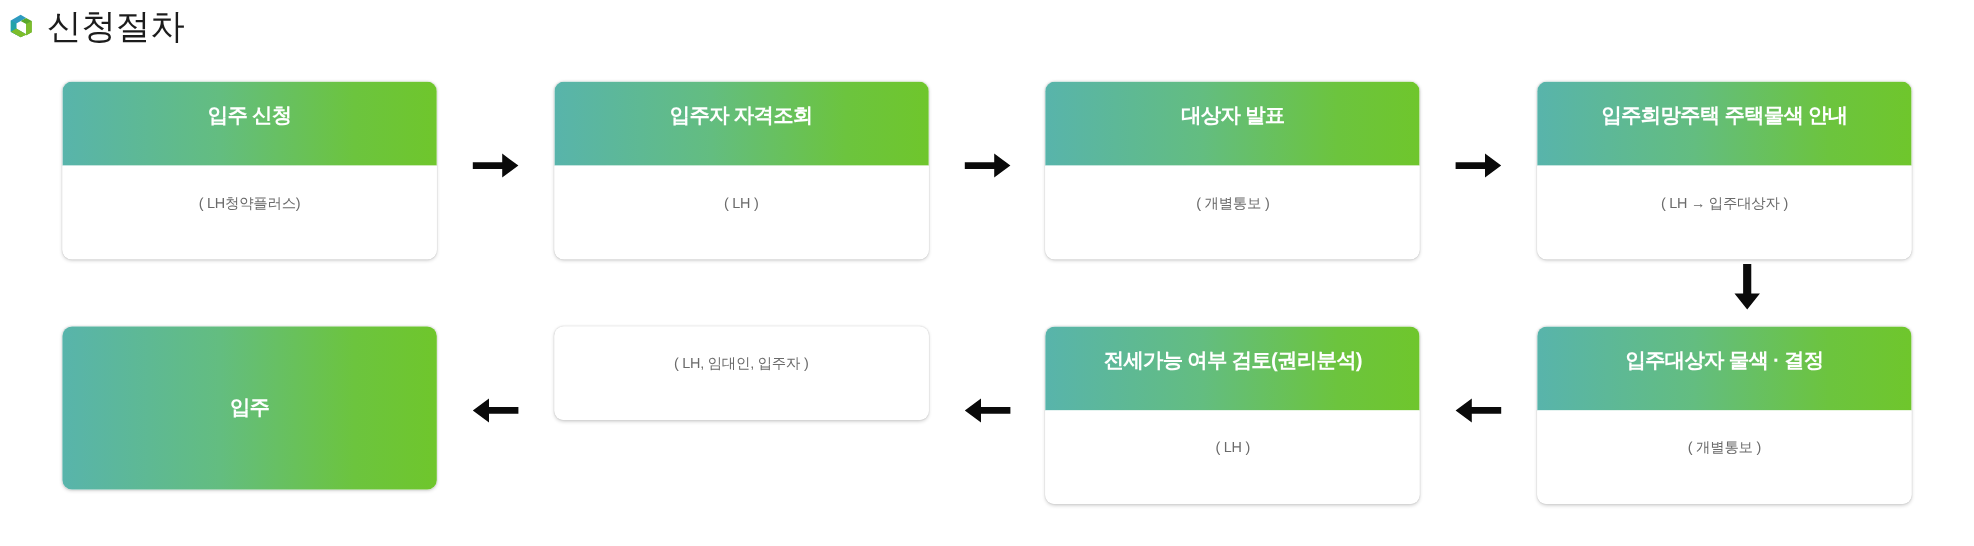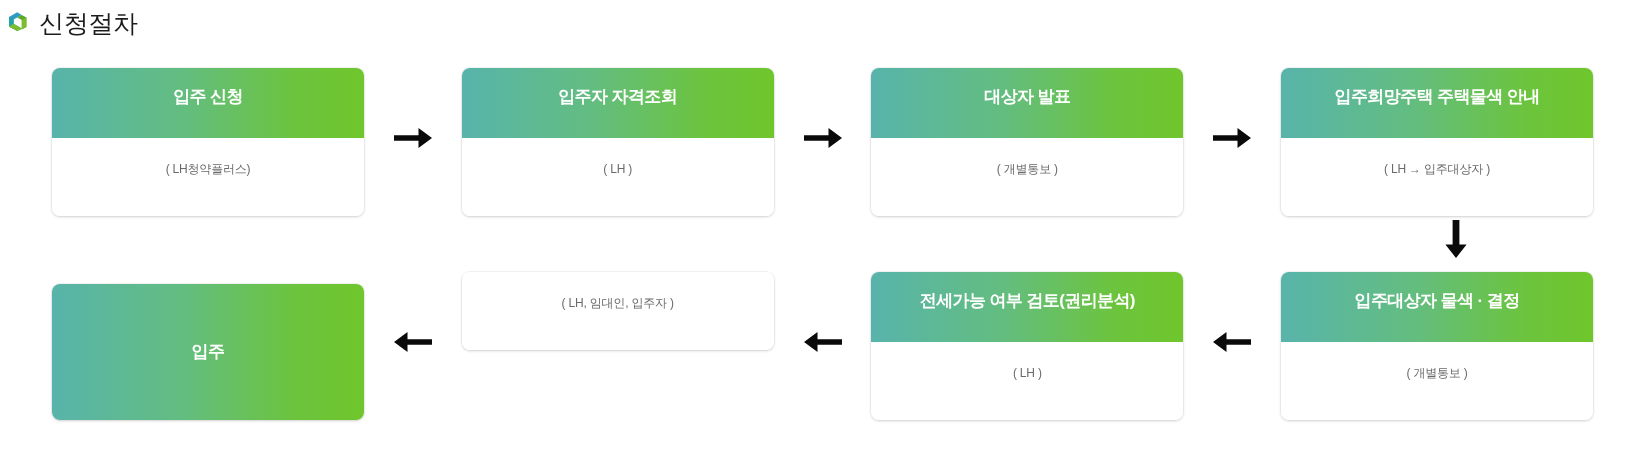--- a/index.html
+++ b/index.html
@@ -23,21 +23,21 @@
     height: 40px;
     box-sizing: border-box;
   }
   .title-icon {
     width: 24px;
     height: 24px;
     flex: 0 0 24px;
     display: block;
   }
   .title-text {
-    font-size: 25px;
+    font-size: 29px;
     font-weight: 400;
     color: #1c1c1c;
     letter-spacing: -0.3px;
     line-height: 1;
   }
 
   
   .flow {
     position: relative;
     width: 1645px;
@@ -101,21 +101,20 @@
     white-space: nowrap;
   }
 
   
   .step.solid {
     height: 136px;
     display: flex;
     align-items: center;
     justify-content: center;
     background: linear-gradient(to right, #58b4ab 0%, #63bd80 42%, #6cc43e 78%, #6fc62c 100%);
-    margin-top: 12px;
   }
   .step.solid .step-head {
     background: none;
     padding: 0;
     height: auto;
   }
 
   
   .arrow {
     display: block;

